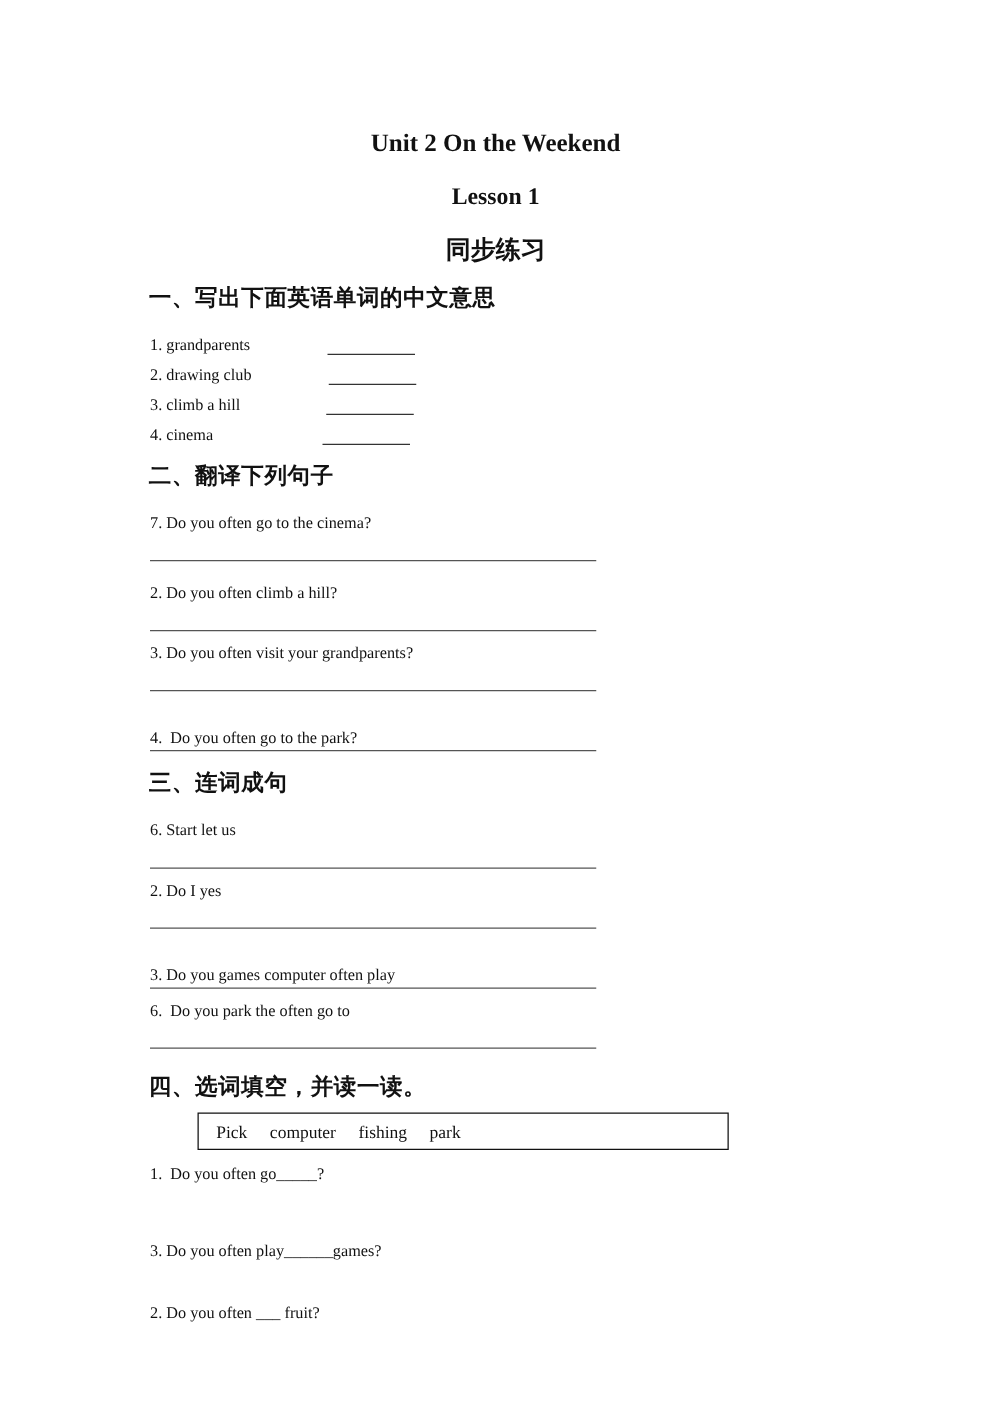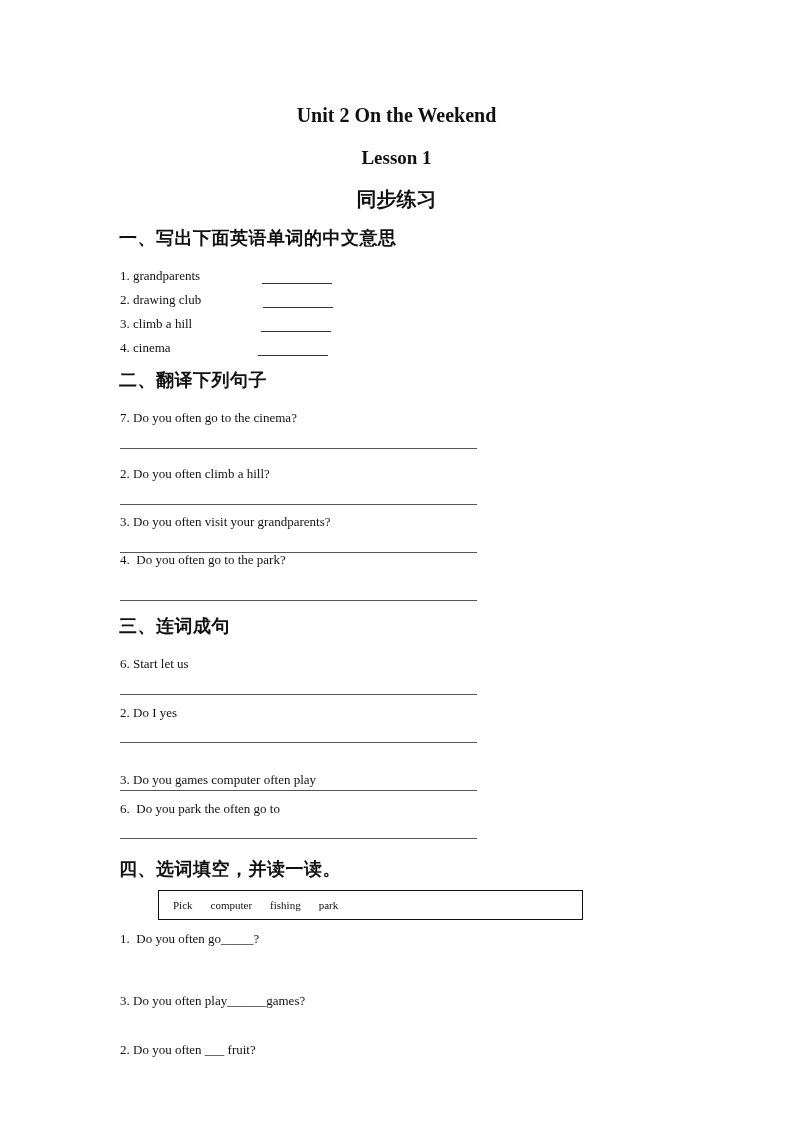--- a/index.html
+++ b/index.html
@@ -6,21 +6,21 @@
   body { width:793px; height:1122px; position:relative; overflow:hidden; color:#111; font-family:"Liberation Serif", serif; }
   .title { position:absolute; left:0; width:793px; text-align:center; font-weight:bold; font-family:"Liberation Serif", serif; }
   .t1 { top:104px; font-size:20px; }
   .t2 { top:147px; font-size:19px; }
   .t3 { top:186px; font-size:20px; font-family:"DejaVu Sans", sans-serif; }
   .sec { position:absolute; left:119px; font-size:18px; font-weight:bold; font-family:"DejaVu Sans", sans-serif; letter-spacing:0.5px; }
   .item { position:absolute; left:120px; font-size:13px; font-family:"Liberation Serif", serif; white-space:pre;text-align:center; }
   .blank { position:absolute; height:0; border-top:1px solid #333; }
   .line { position:absolute; left:120px; width:357px; height:0; border-top:1px solid #555; }
   .wordbox { position:absolute; left:158px; top:890px; width:425px; height:30px; border:1.5px solid #111; box-sizing:border-box; }
-  .words { position:absolute; left:14px; top:8px; font-size:11px; font-family:"Liberation Serif", serif; word-spacing:0; }
+  .words { position:absolute; left:14px; top:8px; font-size:14px; font-family:"Liberation Serif", serif; word-spacing:0; }
   .words span { margin-right:18px; }
 </style>
 </head>
 <body>
 
 <div class="title t1">Unit 2 On the Weekend</div>
 <div class="title t2">Lesson 1</div>
 <div class="title t3">同步练习</div>
 
 <div class="sec" style="top:226px;">一、写出下面英语单词的中文意思</div>
@@ -33,21 +33,21 @@
 <div class="item" style="top:340px;">4. cinema</div>
 <div class="blank" style="left:258px; top:355px; width:70px;"></div>
 
 <div class="sec" style="top:368px;">二、翻译下列句子</div>
 <div class="item" style="top:410px;">7. Do you often go to the cinema?</div>
 <div class="line" style="top:448px;"></div>
 <div class="item" style="top:466px;">2. Do you often climb a hill?</div>
 <div class="line" style="top:504px;"></div>
 <div class="item" style="top:514px;">3. Do you often visit your grandparents?</div>
 <div class="line" style="top:552px;"></div>
-<div class="item" style="top:552px;">4.  Do you often go to the park?</div>
+<div class="item" style="top:582px;">4.  Do you often go to the park?</div>
 <div class="line" style="top:600px;"></div>
 
 <div class="sec" style="top:614px;">三、连词成句</div>
 <div class="item" style="top:656px;">6. Start let us</div>
 <div class="line" style="top:694px;"></div>
 <div class="item" style="top:705px;">2. Do I yes</div>
 <div class="line" style="top:742px;"></div>
 <div class="item" style="top:753px;margin-top:19px;">3. Do you games computer often play</div>
 <div class="line" style="top:790px;"></div>
 <div class="item" style="top:801px;">6.  Do you park the often go to</div>

